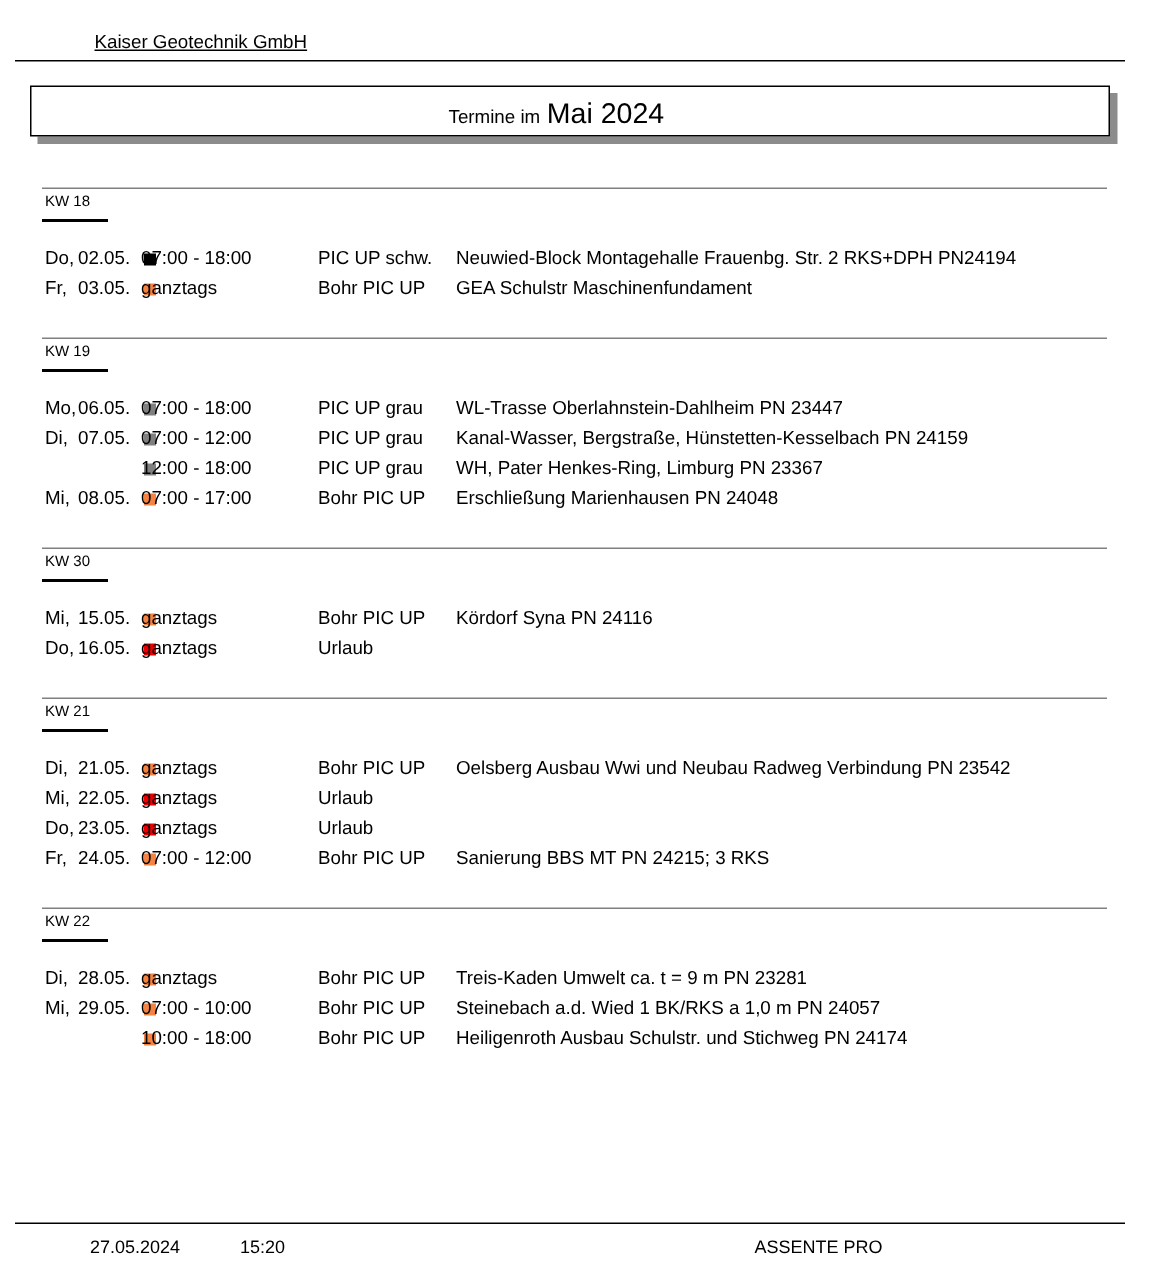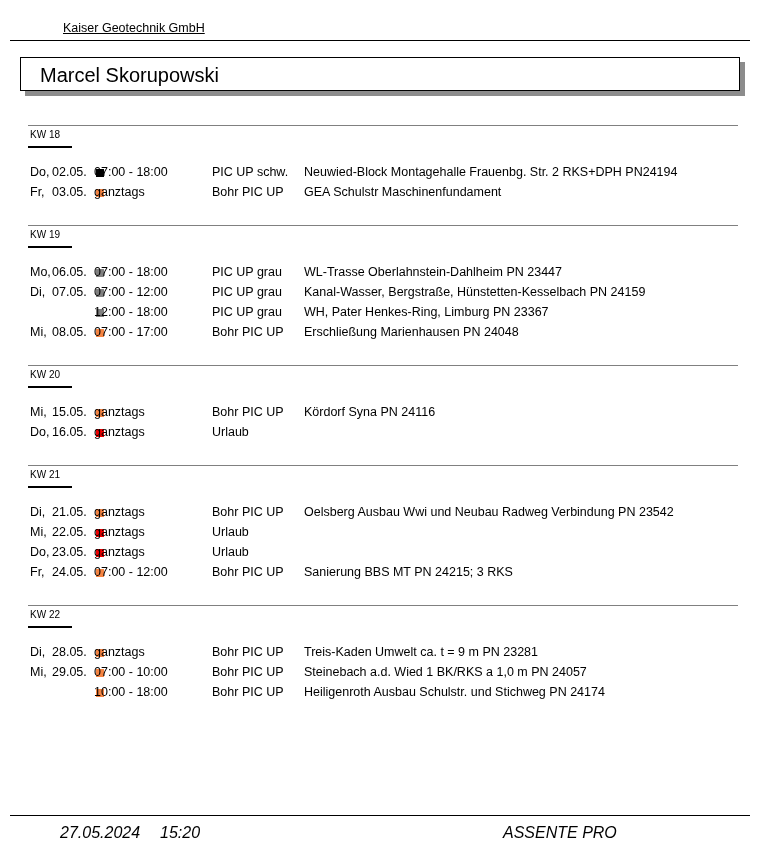--- a/index.html
+++ b/index.html
@@ -22,33 +22,36 @@
   .row { position:relative; height:20px; font-size:12.5px; white-space:nowrap; }
   .row span { position:absolute; top:0; }
   .c-day { left:2px; }
   .c-date { left:24px; }
   .c-sq { left:68px; top:4px !important; width:8px; height:8px; }
   .c-time { left:66px; }
   .c-type { left:172px;margin-left:12px; }
   .c-desc { left:276px; }
 
   .bottom-rule { position:absolute; left:10px; top:815px; width:740px; height:1px; background:#000; }
-  .footer { position:absolute; top:824px; font-size:16px;font-style:italic; }
+  .footer { position:absolute; top:824px; font-size:12px; }
   .f-date { left:60px; }
   .f-time { left:140px;margin-left:20px; }
   .f-app { left:503px; }
 </style>
 </head>
 <body>
 
 <div class="company">Kaiser Geotechnik GmbH</div>
 <div class="top-rule"></div>
 
 <div class="title-box">
-  <span class="person">Marcel Skorupowski</span>
+  <span class="termine">
+    <span class="pre">Termine im</span>
+    <span class="month">Mai 2024</span>
+  </span>
 </div>
 
 <div id="weeks">
     <div class="week" style="top: 125px;">
       <div class="rule"></div>
       <span class="kw">KW 18</span>
       <div class="kw-underline"></div>
       <div class="rows">
         <div class="row">
           <span class="c-day">Do,</span>
@@ -102,21 +105,21 @@
           <span class="c-date">08.05.</span>
           <span class="c-sq" style="background: rgb(245, 132, 66);"></span>
           <span class="c-time">07:00 - 17:00</span>
           <span class="c-type">Bohr PIC UP</span>
           <span class="c-desc">Erschließung Marienhausen PN 24048</span>
         </div>
       </div>
     </div>
     <div class="week" style="top: 365px;">
       <div class="rule"></div>
-      <span class="kw">KW 20</span>
+      <span class="kw">KW 30</span>
       <div class="kw-underline"></div>
       <div class="rows">
         <div class="row">
           <span class="c-day">Mi,</span>
           <span class="c-date">15.05.</span>
           <span class="c-sq" style="background: rgb(245, 132, 66);"></span>
           <span class="c-time">ganztags</span>
           <span class="c-type">Bohr PIC UP</span>
           <span class="c-desc">Kördorf Syna PN 24116</span>
         </div>

